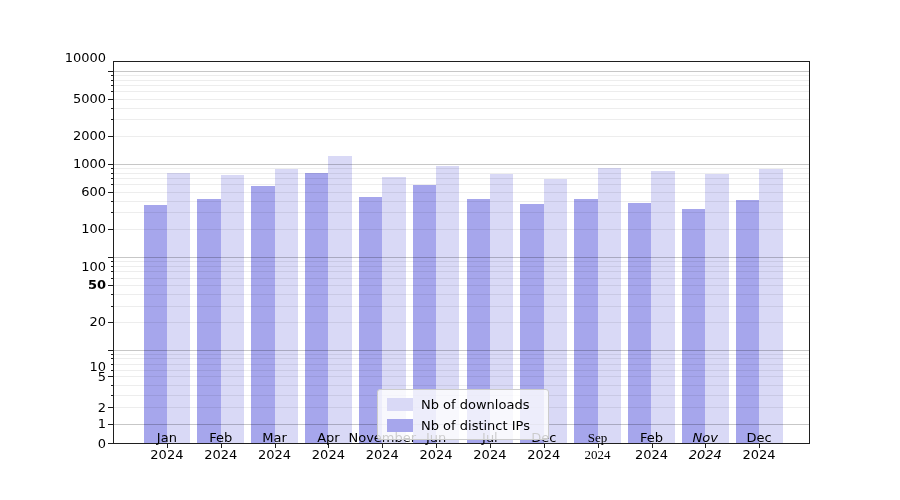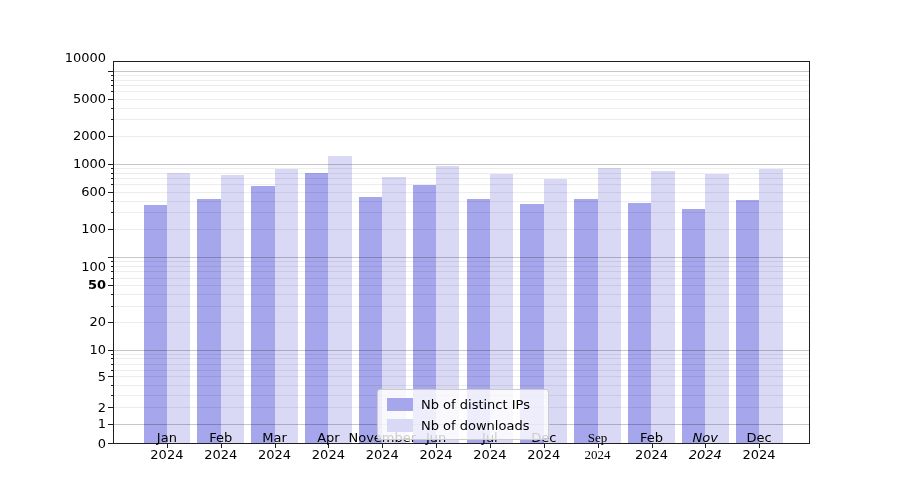--- a/index.html
+++ b/index.html
@@ -42,26 +42,26 @@
   .legend-label{font-size:13px;white-space:nowrap;}
 </style>
 </head>
 <body>
 
 <div class="fig">
 
   <div class="plot" id="plot">
     <div class="legend">
       <div class="legend-row">
+        <span class="swatch" id="sw1" style="background: rgb(217, 217, 246);"></span>
+        <span class="legend-label">Nb of downloads</span>
+      </div>
+      <div class="legend-row">
         <span class="swatch" id="sw0" style="background: rgb(166, 166, 236);"></span>
         <span class="legend-label">Nb of distinct IPs</span>
-      </div>
-      <div class="legend-row">
-        <span class="swatch" id="sw1" style="background: rgb(217, 217, 246);"></span>
-        <span class="legend-label">Nb of downloads</span>
       </div>
     </div>
   <div class="bar" style="left: 29.5px; top: 142.511px; width: 23.4px; height: 238.489px; background: rgb(166, 166, 236);"></div>
       <div class="bar" style="left: 83.34px; top: 137.322px; width: 23.4px; height: 243.678px; background: rgb(166, 166, 236);"></div>
       <div class="bar" style="left: 137.18px; top: 124.141px; width: 23.4px; height: 256.859px; background: rgb(166, 166, 236);"></div>
       <div class="bar" style="left: 191.02px; top: 111.045px; width: 23.4px; height: 269.955px; background: rgb(166, 166, 236);"></div>
       <div class="bar" style="left: 244.86px; top: 134.957px; width: 23.4px; height: 246.043px; background: rgb(166, 166, 236);"></div>
       <div class="bar" style="left: 298.7px; top: 123.1px; width: 23.4px; height: 257.9px; background: rgb(166, 166, 236);"></div>
       <div class="bar" style="left: 352.54px; top: 137.322px; width: 23.4px; height: 243.678px; background: rgb(166, 166, 236);"></div>
       <div class="bar" style="left: 406.38px; top: 141.961px; width: 23.4px; height: 239.039px; background: rgb(166, 166, 236);"></div>
@@ -121,21 +121,21 @@
     </div>
 <div class="ytick ytick-major" style="top: 443px;"></div>
     <div class="ylabel" style="top: 434.5px;">0</div>
     <div class="ytick ytick-major" style="top: 423.5px;"></div>
     <div class="ylabel" style="top: 415px;">1</div>
     <div class="ytick ytick-major" style="top: 407.4px;"></div>
     <div class="ylabel" style="top: 398.9px;">2</div>
     <div class="ytick ytick-major" style="top: 376.4px;"></div>
     <div class="ylabel" style="top: 367.9px;">5</div>
     <div class="ytick ytick-major" style="top: 349.5px;"></div>
-    <div class="ylabel" style="top: 341px;">10</div>
+    <div class="ylabel" style="top: 358px;">10</div>
     <div class="ytick ytick-major" style="top: 321.8px;"></div>
     <div class="ylabel" style="top: 313.3px;">20</div>
     <div class="ytick ytick-major" style="top: 284.9px;"></div>
     <div class="ylabel" style="top: 276.4px; font-weight: bold;">50</div>
     <div class="ytick ytick-major" style="top: 256.8px;"></div>
     <div class="ylabel" style="top: 258px;">100</div>
     <div class="ytick ytick-major" style="top: 228.8px;"></div>
     <div class="ylabel" style="top: 220.3px;">100</div>
     <div class="ytick ytick-major" style="top: 191.8px;"></div>
     <div class="ylabel" style="top: 183.3px;">600</div>

